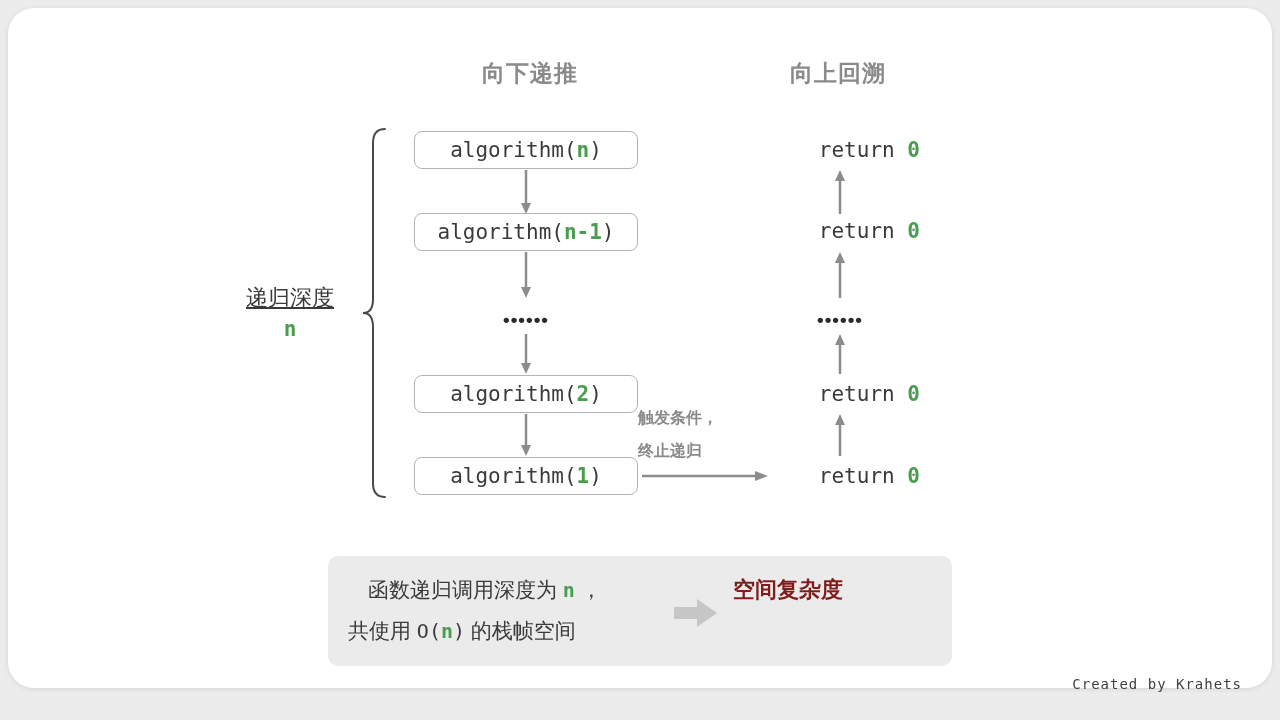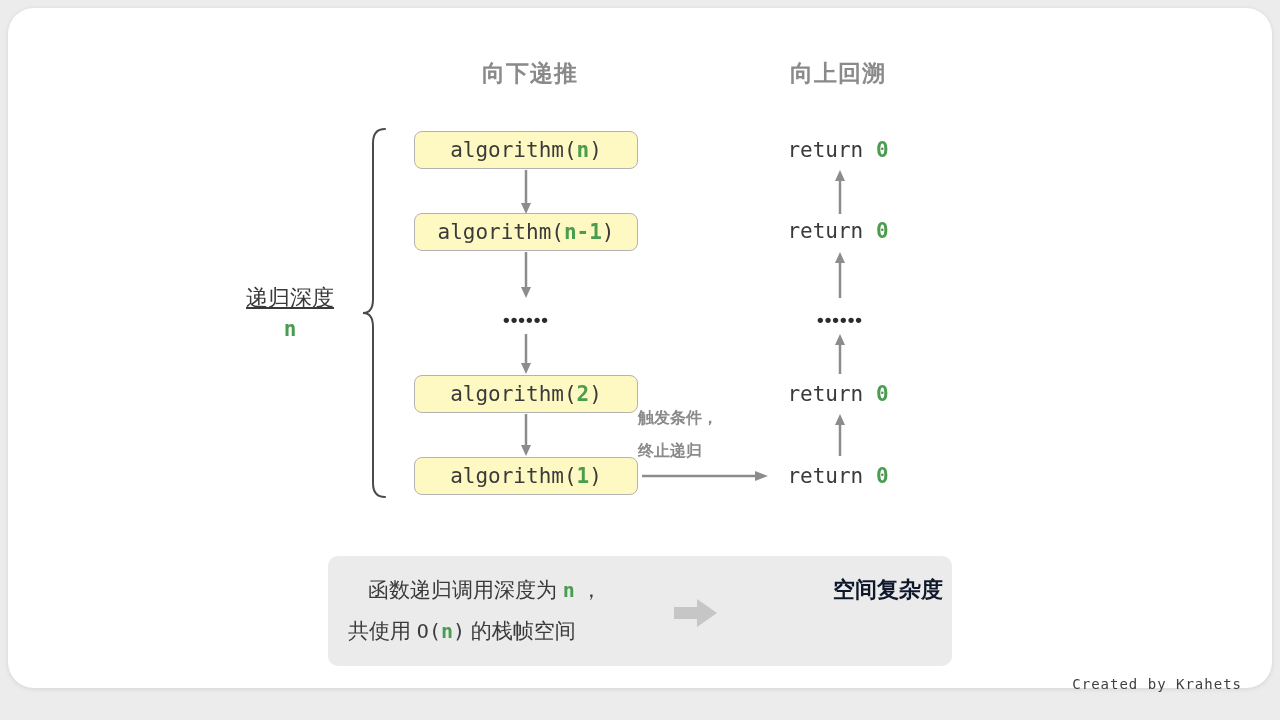--- a/index.html
+++ b/index.html
@@ -18,27 +18,27 @@
   .abs { position: absolute; }
   .mono { font-family: "DejaVu Sans Mono", "Liberation Mono", monospace; }
   .green { color: #4a9c4f; font-weight: bold; }
   .col-header {
     width: 240px; text-align: center;
     font-size: 23px; font-weight: bold; color: #8a8a8a;
     letter-spacing: 1px;
   }
   .call-box {
     left: 414px; width: 224px; height: 38px;
-    background: #fef9c3; border: 1.5px solid #b3b3b3; border-radius: 8px;
+    background: #ffffff; border: 1.5px solid #b3b3b3; border-radius: 8px;
     display: flex; align-items: center; justify-content: center;
     font-family: "DejaVu Sans Mono", "Liberation Mono", monospace;
     font-size: 21px; color: #3a3a3a; white-space: pre;
   }
   .return-line {
-    left: 756px; width: 164px; height: 28px; text-align: center;
+    left: 756px; width: 164px; height: 28px; text-align: right;
     font-family: "DejaVu Sans Mono", "Liberation Mono", monospace;
     font-size: 21px; color: #3a3a3a; line-height: 28px; white-space: pre;
   }
   .dots {
     width: 64px; text-align: center; line-height: 24px;
     font-size: 19px; font-weight: bold; color: #2b2b2b; letter-spacing: 1px;
   }
   .depth-label { left: 238px; width: 104px; text-align: center; font-size: 22px; color: #3a3a3a; }
   .depth-n {
     left: 238px; width: 104px; text-align: center;
@@ -49,22 +49,22 @@
     left: 638px; width: 124px; text-align: left;
     font-size: 16px; font-weight: bold; color: #8a8a8a; line-height: 33px;
   }
   .summary-box {
     left: 328px; top: 556px; width: 624px; height: 110px;
     background: #ebebeb; border-radius: 10px;
   }
   .summary-line { font-size: 21px; color: #3a3a3a; white-space: pre; line-height: 28px; }
   .summary-line .mono { font-size: 20px; }
   .summary-title {
-    left: 733px; width: 210px; text-align: right;
-    font-size: 22px; font-weight: bold; color: #0f172a; line-height: 28px;
+    left: 733px; width: 210px; text-align: left;
+    font-size: 22px; font-weight: bold; color: #7f1d1d; line-height: 28px;
   }
   .summary-result {
     left: 733px; width: 210px; text-align: center;
     font-size: 22px; font-weight: bold; color: #1787d8; line-height: 30px; white-space: pre;
   }
   .summary-result .mono { font-size: 21px; font-weight: bold; }
   .watermark {
     left: 1020px; top: 676px; width: 222px; text-align: right;
     font-family: "DejaVu Sans Mono", "Liberation Mono", monospace;
     font-size: 14px; color: #404040; letter-spacing: 1px;

